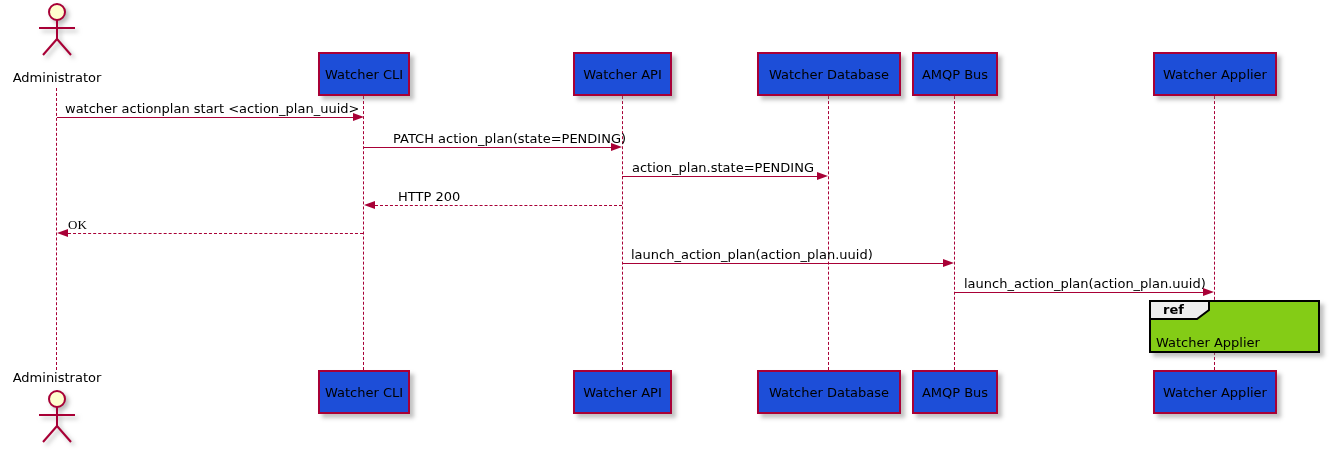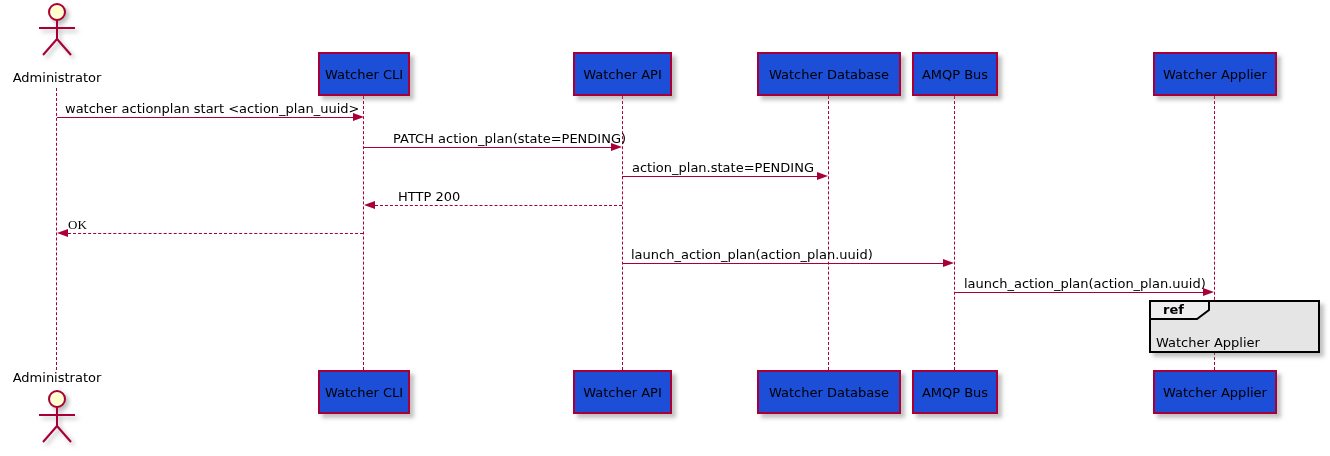--- a/index.html
+++ b/index.html
@@ -29,21 +29,21 @@
     position:absolute; width:0; height:0;
     border-left:11px solid #A80036; border-top:4px solid transparent; border-bottom:4px solid transparent;
   }
   .arrow-left {
     position:absolute; width:0; height:0;
     border-right:11px solid #A80036; border-top:4px solid transparent; border-bottom:4px solid transparent;
   }
   .msg-label { position:absolute; white-space:nowrap; }
   .ref-box {
     position:absolute; left:1149px; top:300px; width:171px; height:53px;
-    background:#e5e5e5; border:2px solid #000;
+    background:#84cc16; border:2px solid #000;
     box-shadow:4px 4px 4px rgba(120,120,120,0.45);
   }
   .ref-tab-svg { position:absolute; left:-2px; top:-2px; }
   .ref-keyword { position:absolute; left:12px; top:0px; font-weight:bold; }
   .ref-line1 { position:absolute; left:5px; top:18px; white-space:nowrap; }
   .ref-line2 { position:absolute; left:5px; top:33px; white-space:nowrap; }
 </style>
 </head>
 <body>
 

